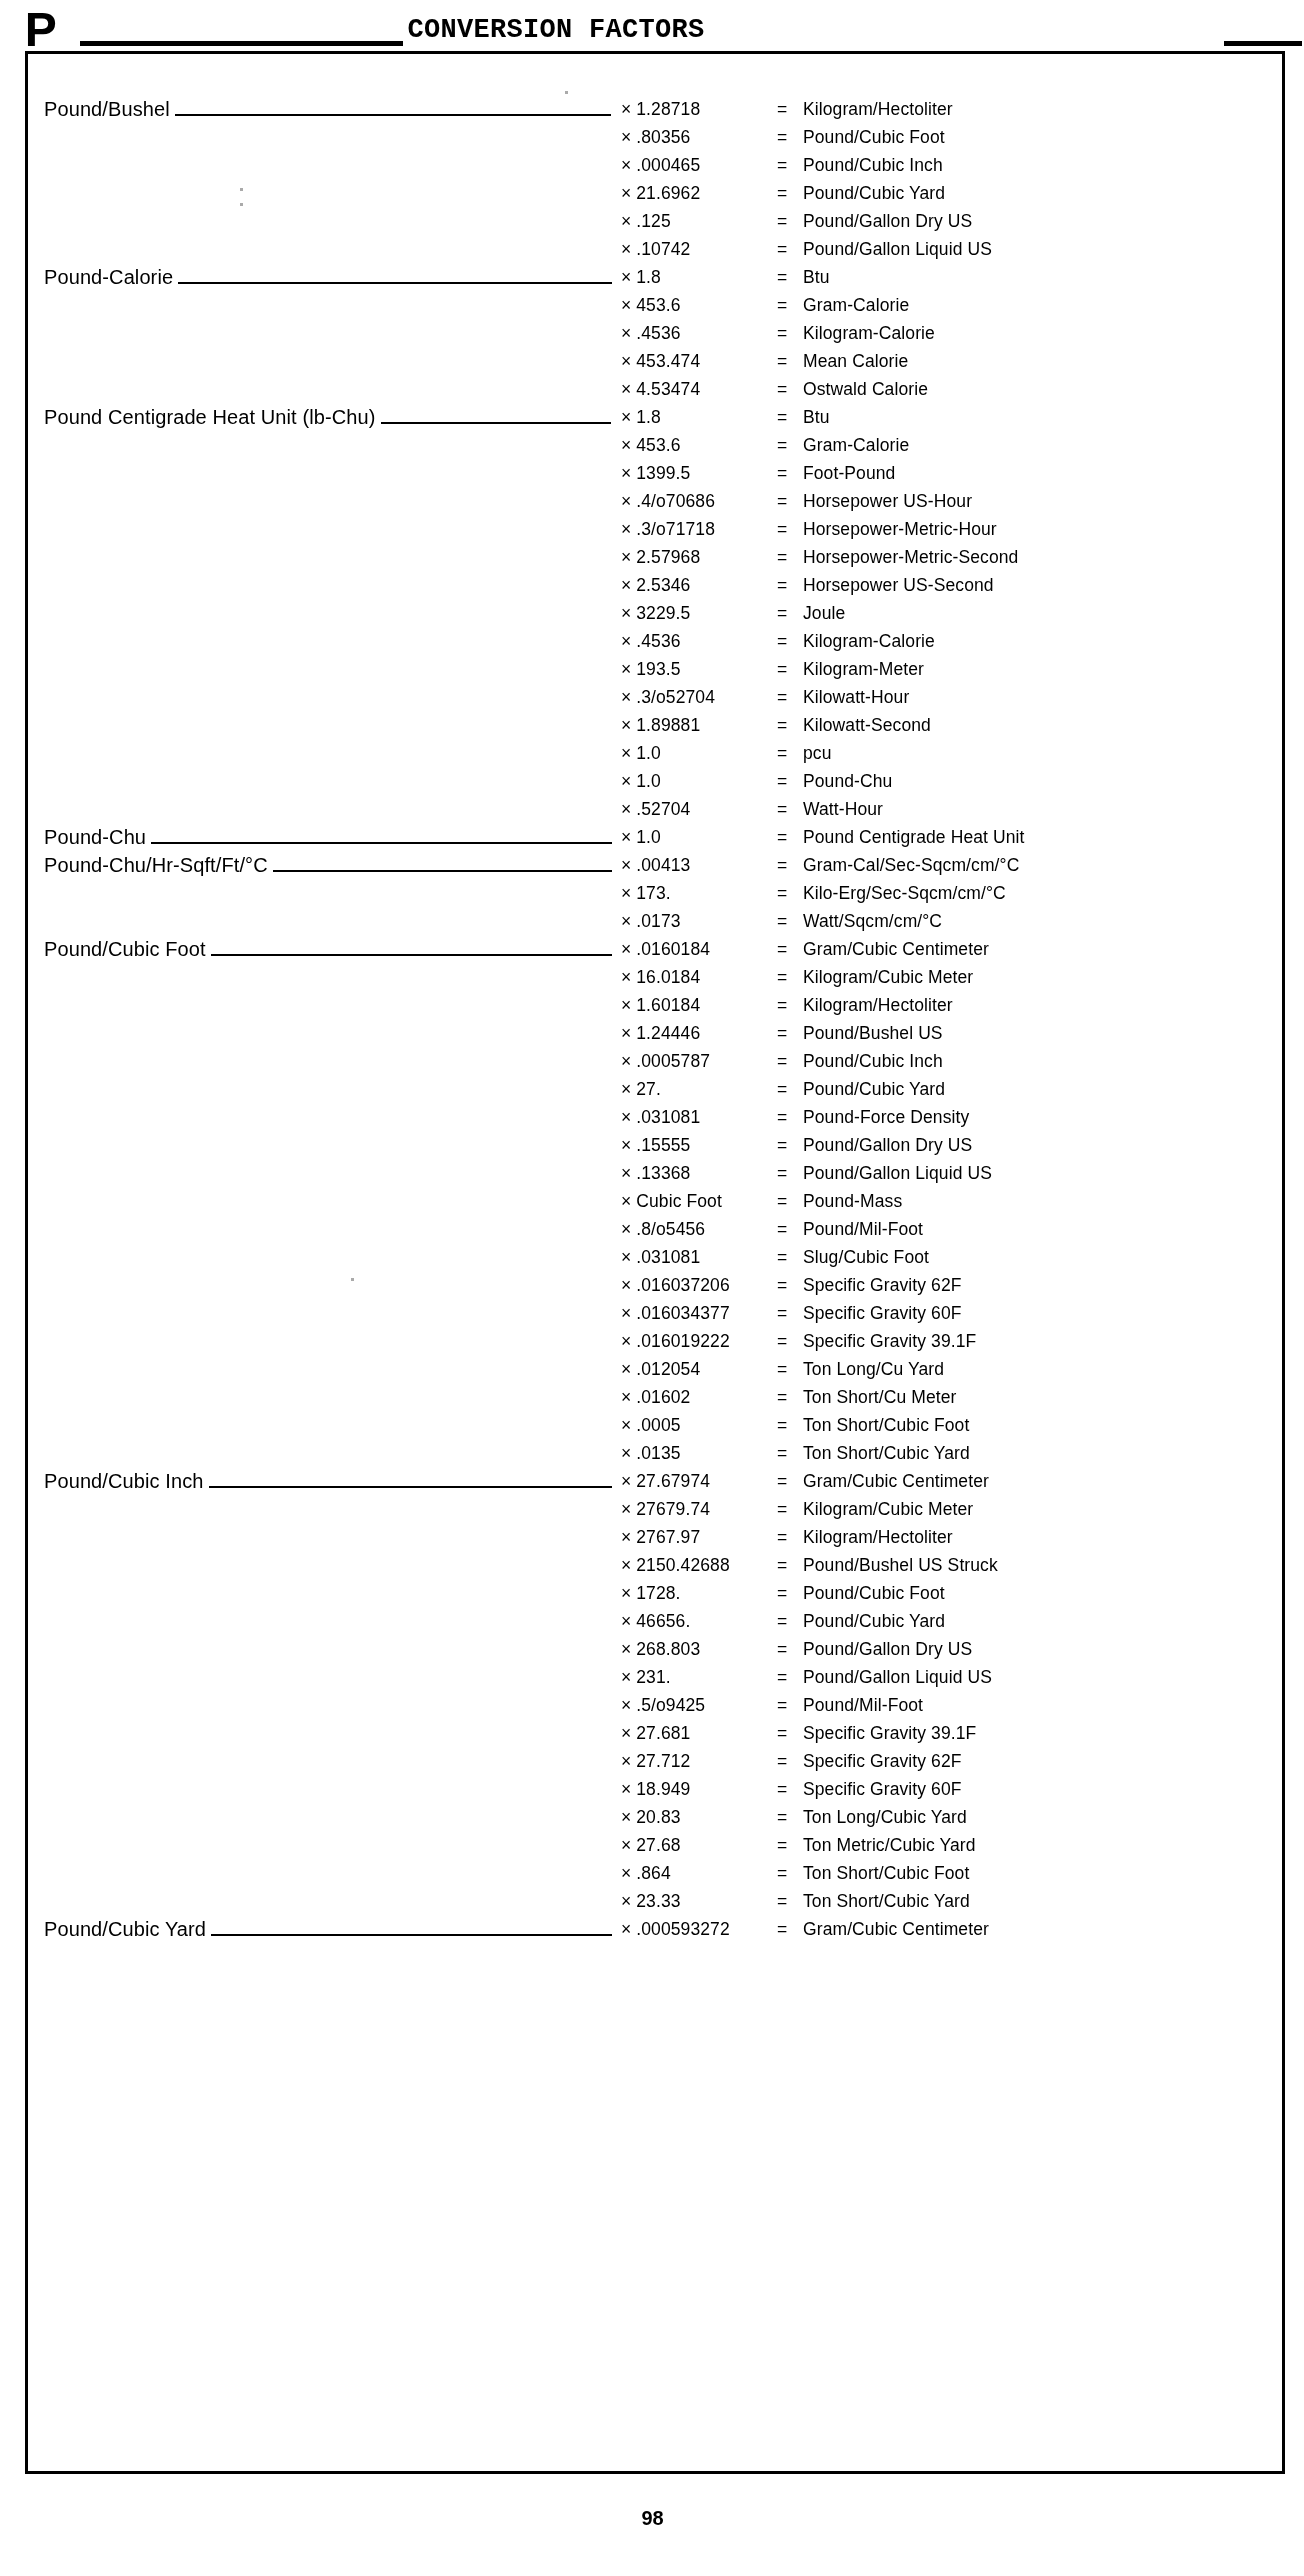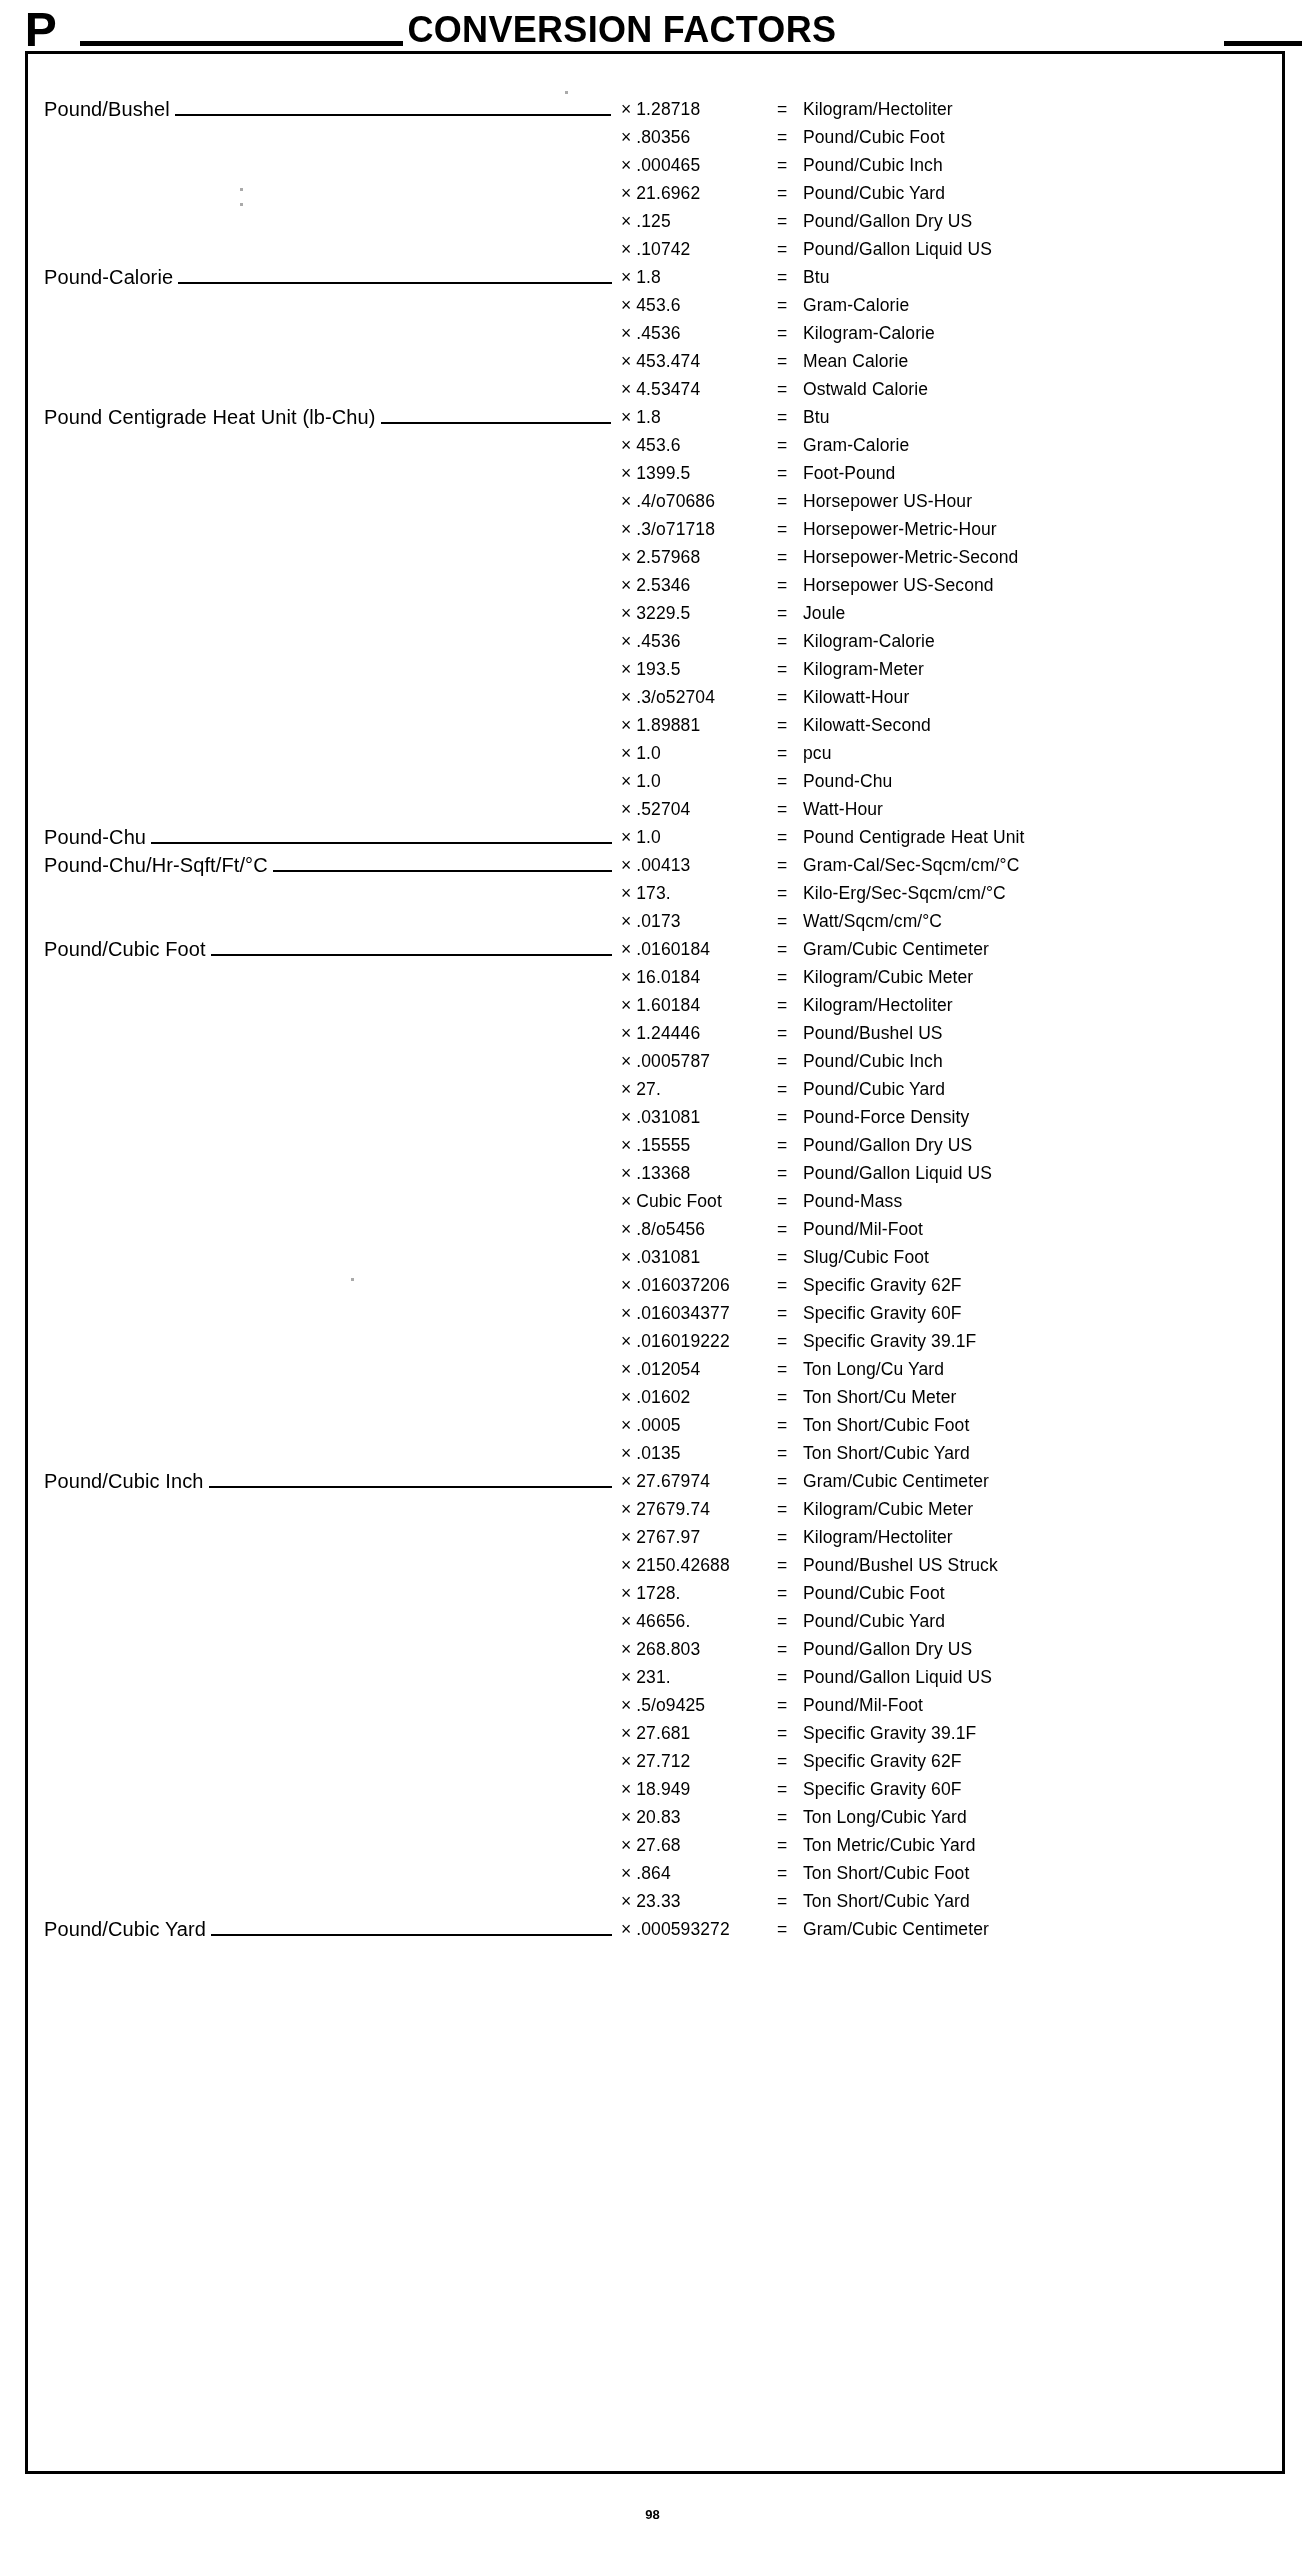--- a/index.html
+++ b/index.html
@@ -45,25 +45,26 @@
     left: 60px;
     top: 36px;
     width: 323px;
     height: 4.5px;
     background: #000;
   }
   .hdr-title {
     position: absolute;
     left: 388px;
     top: 5.2px;
-    font-size: 36px;
+    font-size: 27px;
     font-weight: bold;
     line-height: 40px;
     letter-spacing: 0.3px;
     white-space: nowrap;
+    font-family: Liberation Mono, monospace;
   }
   .hdr-rule-right {
     position: absolute;
     left: 1204px;
     top: 36px;
     width: 78px;
     height: 4.5px;
     background: #000;
   }
 
@@ -143,21 +144,21 @@
     background: #aaa;
   }
 
   
   .footer {
     position: absolute;
     left: 0;
     top: 2507px;
     width: 1305px;
     text-align: center;
-    font-size: 13px;
+    font-size: 20px;
     font-weight: bold;
     font-family: "Liberation Sans", sans-serif;
   }
 </style>
 </head>
 <body>
 
 <div class="page">
 
   <div class="header">

